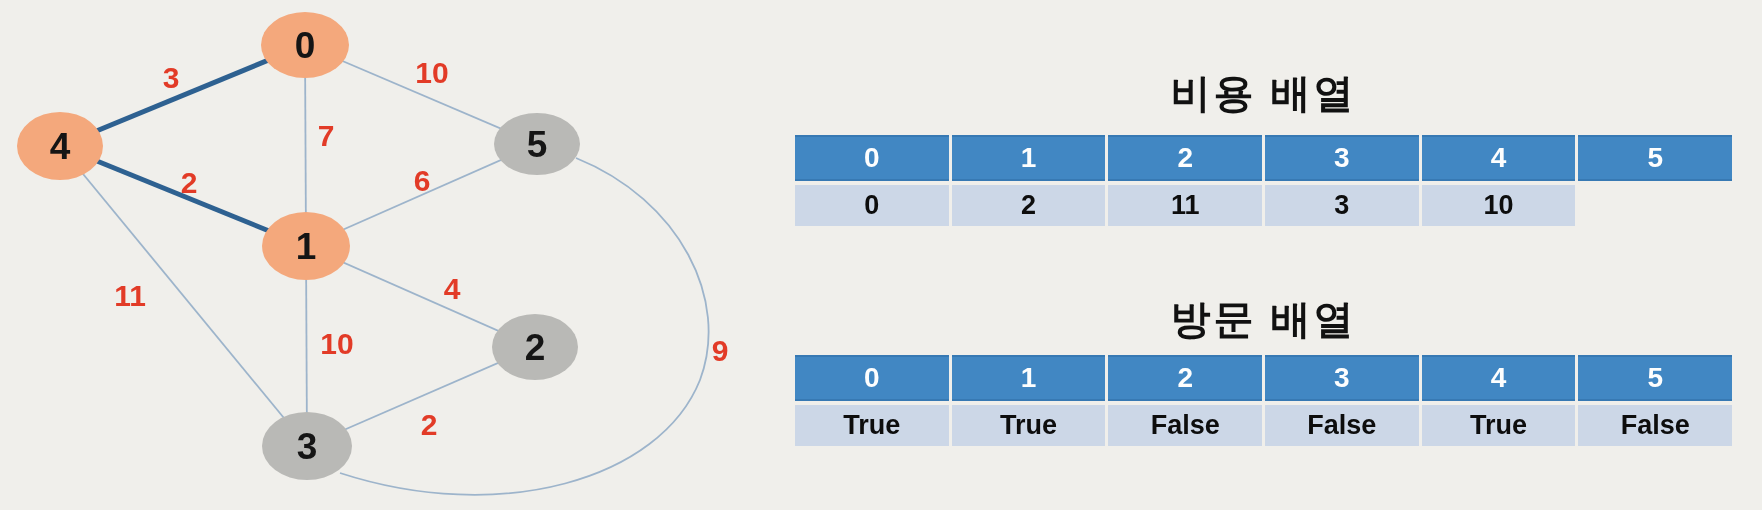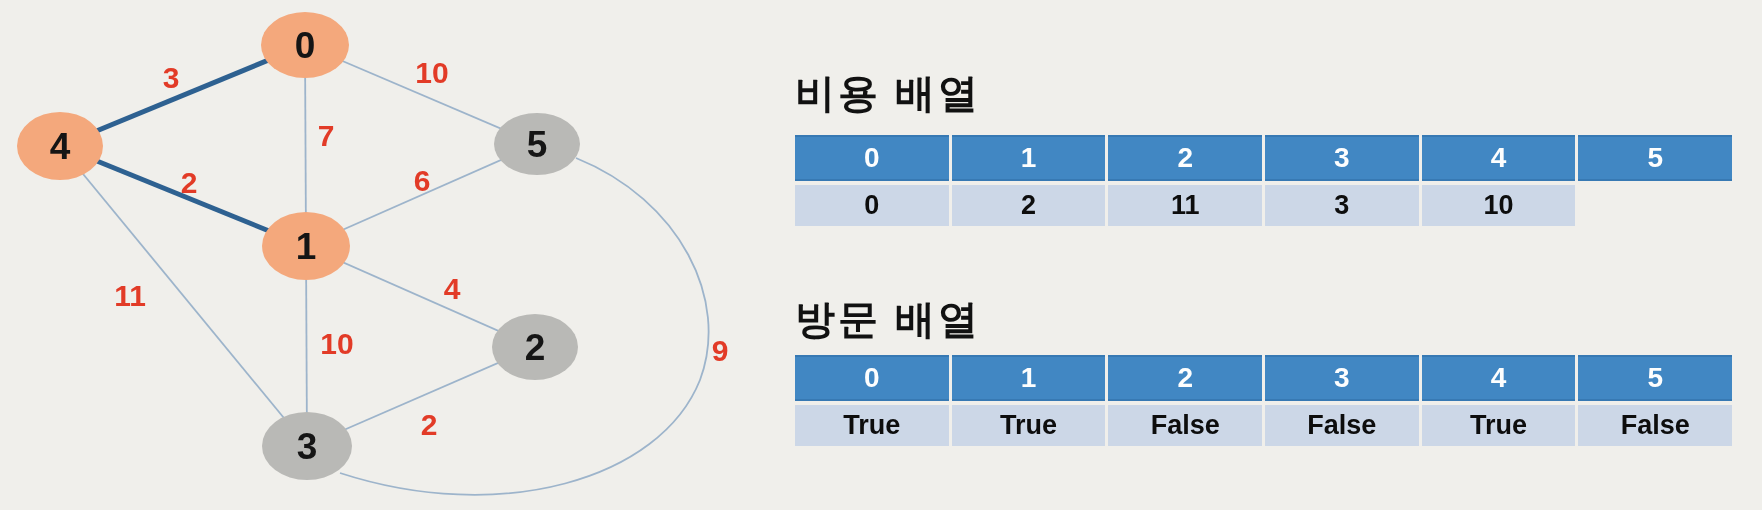--- a/index.html
+++ b/index.html
@@ -18,21 +18,21 @@
     font-weight: bold; font-size: 30px; fill: #e23b27;
   }
   .node-label {
     font-family: "Liberation Sans", sans-serif;
     font-weight: bold; font-size: 37px; fill: #151515;
   }
 
   
   .array-title {
     position: absolute; left: 795px; width: 937px;
-    text-align: left; font-weight: bold; font-size: 40px;
+    text-align: center; font-weight: bold; font-size: 40px;
     color: #111; letter-spacing: 3px;
     font-family: "Liberation Sans", sans-serif;
   }
   .array-table {
     position: absolute; left: 795px; width: 937px;
     display: grid; grid-template-columns: repeat(6, 1fr);
     column-gap: 3px; row-gap: 4px;
   }
   .array-table .hcell {
     background: #4187c3; color: #fdfefe;

